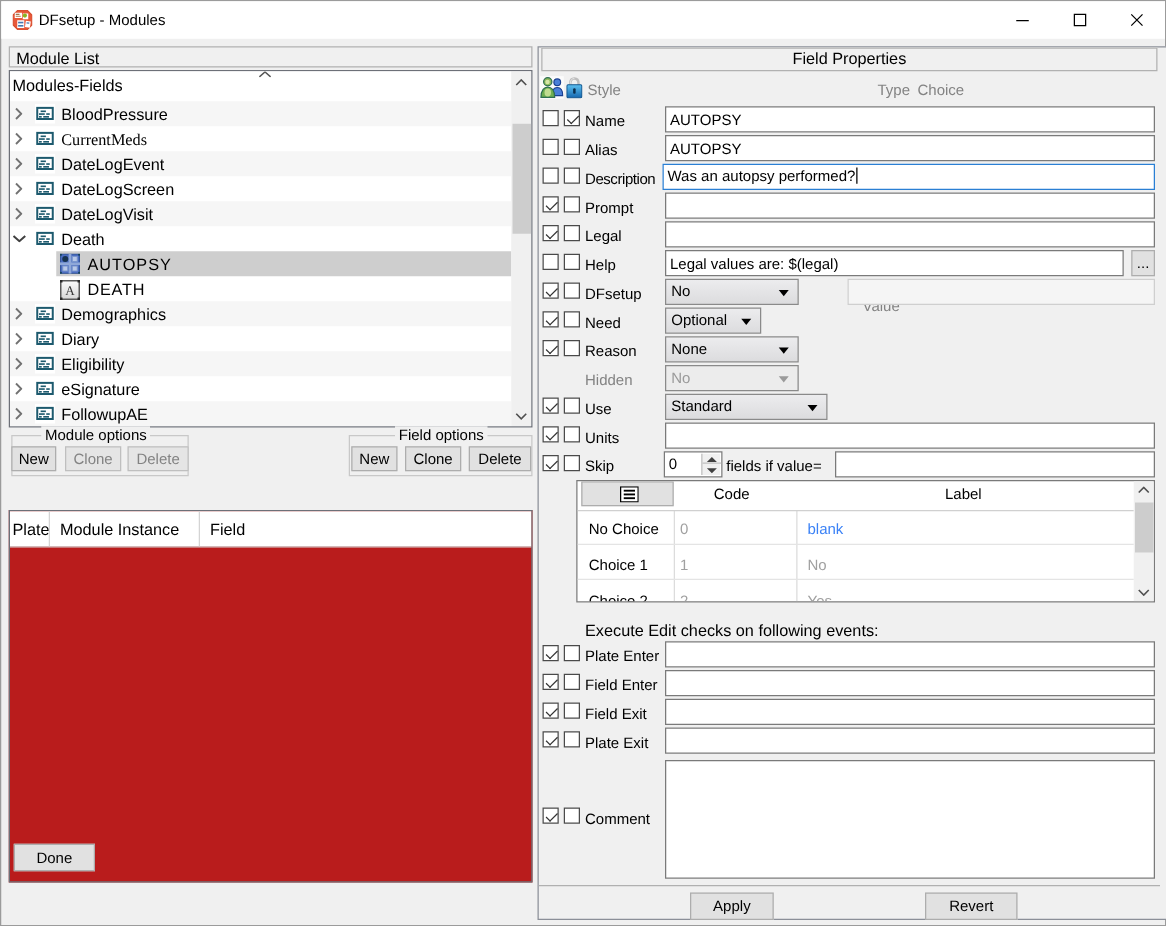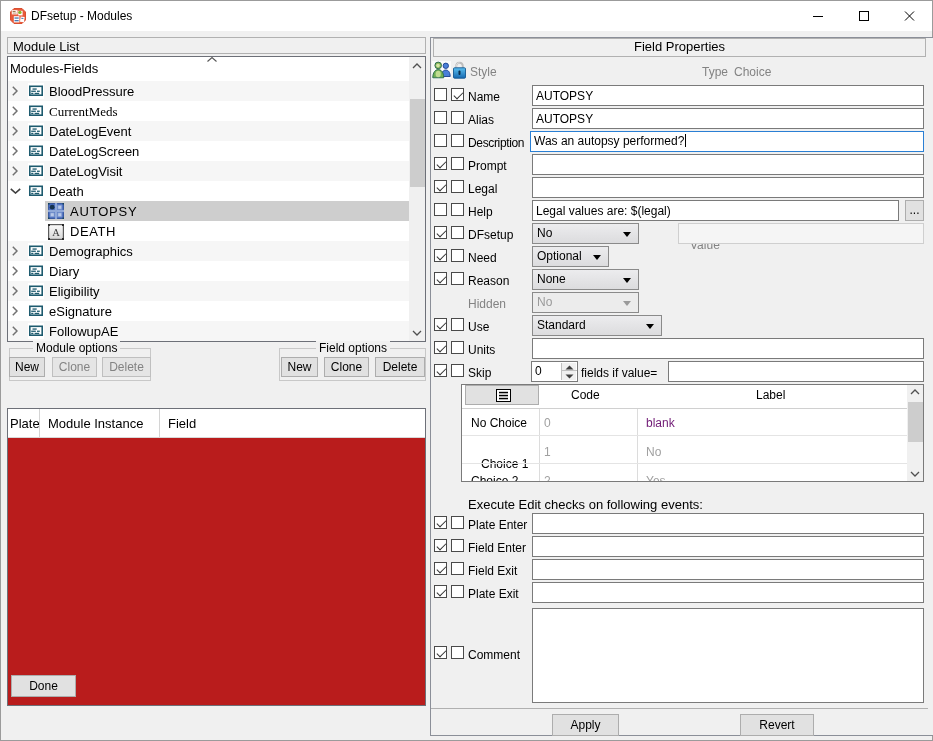--- a/index.html
+++ b/index.html
@@ -418,22 +418,22 @@
             <rect x="0.5" y="0.5" width="14" height="12" fill="#fff" stroke="#000"></rect>
             <rect x="3" y="2.8" width="9" height="1.5" fill="#000"></rect>
             <rect x="3" y="5.8" width="9" height="1.5" fill="#000"></rect>
             <rect x="3" y="8.8" width="9" height="1.5" fill="#000"></rect>
           </svg>
       </div>
       <span class="lab" style="left:109px;top:3px;">Code</span>
       <span class="lab" style="left:294px;top:3px;">Label</span>
       <span class="lab" style="left:9px;top:31px;">No Choice</span>
         <span class="lab glab" style="left:82px;top:31px;color:#a0a0a0;">0</span>
-        <span class="lab glab" style="left:184px;top:31px;color:#701a75;">blank</span>
-      <span class="lab" style="left:9px;top:72px;margin-left:10px;">Choice 1</span>
+        <span class="lab glab" style="left:184px;top:31px;color:#3b82f6;">blank</span>
+      <span class="lab" style="left:9px;top:60px;">Choice 1</span>
         <span class="lab glab" style="left:82px;top:60px;color:#a0a0a0;">1</span>
         <span class="lab glab" style="left:184px;top:60px;color:#a0a0a0;">No</span>
       <span class="lab" style="left:9px;top:89px;">Choice 2</span>
         <span class="lab glab" style="left:82px;top:89px;color:#a0a0a0;">2</span>
         <span class="lab glab" style="left:184px;top:89px;color:#a0a0a0;">Yes</span>
       <div style="position:absolute;left:77px;top:23px;width:1px;height:73px;background:#dcdcdc;"></div>
       <div style="position:absolute;left:175px;top:23px;width:1px;height:73px;background:#dcdcdc;"></div>
       <div style="position:absolute;left:0;top:23px;width:445px;height:1px;background:#d0d0d0;"></div>
       <div style="position:absolute;left:0;top:50px;width:445px;height:1px;background:#e4e4e4;"></div>
       <div style="position:absolute;left:0;top:78px;width:445px;height:1px;background:#e4e4e4;"></div>

